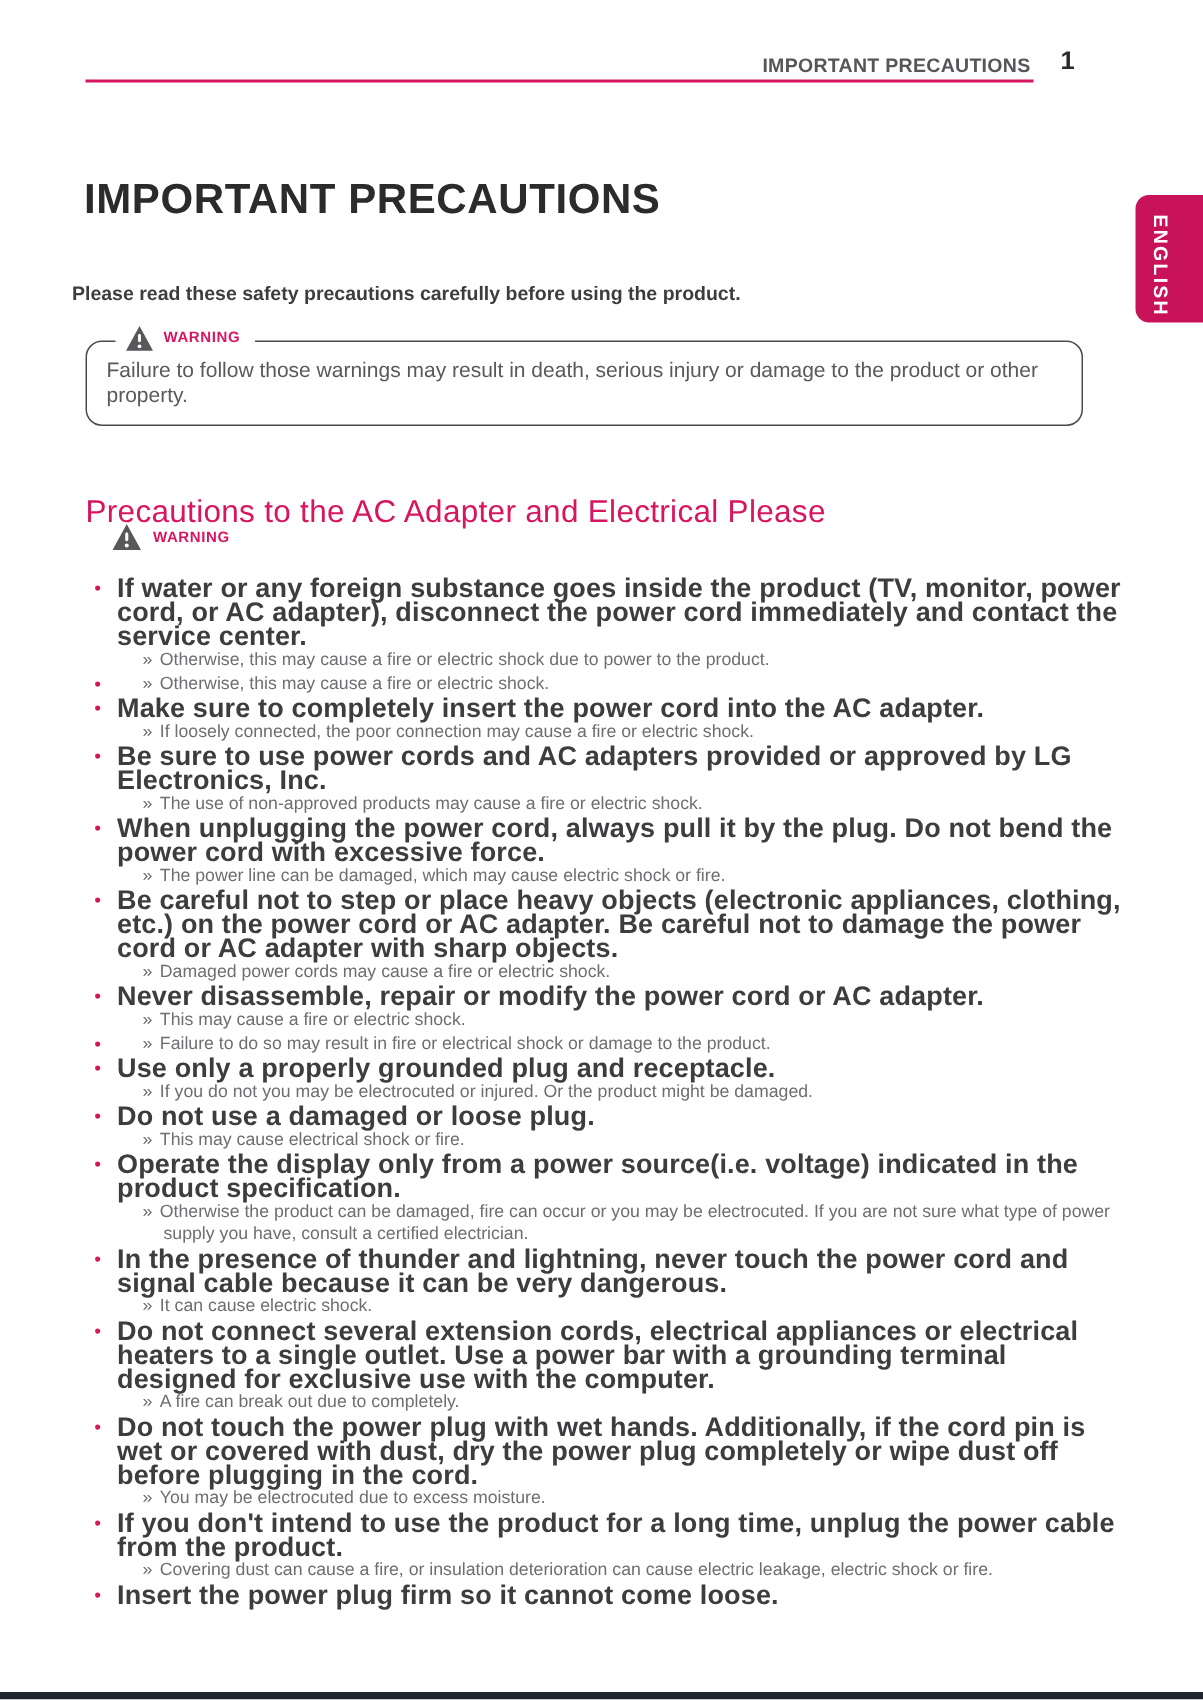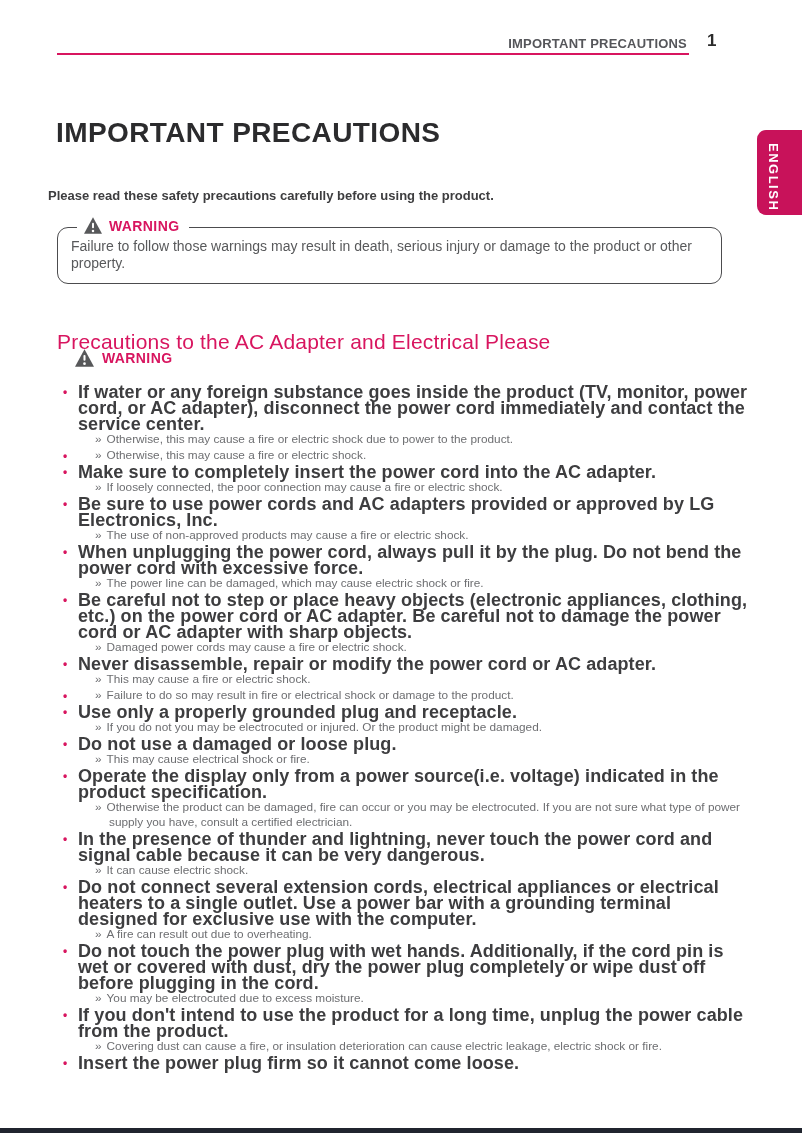--- a/index.html
+++ b/index.html
@@ -57,21 +57,21 @@
   
   .warning-box{
     position:absolute;top:227px;left:57px;width:665px;height:57px;
     border:1.5px solid var(--box-border);border-radius:11px;
   }
   .box-legend{
     position:absolute;top:-11px;left:19px;background:#fff;
     padding:0 10px 0 7px;display:flex;align-items:center;gap:7px;
   }
   .warning-label{
-    font-size:14px;font-weight:bold;color:var(--accent);letter-spacing:.4px;
+    font-size:10px;font-weight:bold;color:var(--accent);letter-spacing:.4px;
   }
   .warning-box-text{
     margin:0;padding:10px 13px 0 13px;
     font-size:14px;color:#58595b;line-height:17px;
   }
   .warn-tri{fill:var(--warning-icon);}
   .warn-mark{fill:#fff;}
   
   .section-heading{
     position:absolute;top:313px;left:57px;width:700px;
@@ -203,21 +203,21 @@
         <p class="item-sub"><span class="sub-marker">»</span><span>Otherwise the product can be damaged, fire can occur or you may be electrocuted. If you are not sure what type of power supply you have, consult a certified electrician.</span></p>
       </li>
       <li>
         <span class="bullet">•</span>
         <p class="item-main">In the presence of thunder and lightning, never touch the power cord and signal cable because it can be very dangerous.</p>
         <p class="item-sub"><span class="sub-marker">»</span><span>It can cause electric shock.</span></p>
       </li>
       <li>
         <span class="bullet">•</span>
         <p class="item-main">Do not connect several extension cords, electrical appliances or electrical heaters to a single outlet. Use a power bar with a grounding terminal designed for exclusive use with the computer.</p>
-        <p class="item-sub"><span class="sub-marker">»</span><span>A fire can result out due to overheating.</span></p>
+        <p class="item-sub"><span class="sub-marker">»</span><span>A fire can break out due to completely.</span></p>
       </li>
       <li>
         <span class="bullet">•</span>
         <p class="item-main">Do not touch the power plug with wet hands. Additionally, if the cord pin is wet or covered with dust, dry the power plug completely or wipe dust off before plugging in the cord.</p>
         <p class="item-sub"><span class="sub-marker">»</span><span>You may be electrocuted due to excess moisture.</span></p>
       </li>
       <li>
         <span class="bullet">•</span>
         <p class="item-main">If you don't intend to use the product for a long time, unplug the power cable from the product.</p>
         <p class="item-sub"><span class="sub-marker">»</span><span>Covering dust can cause a fire, or insulation deterioration can cause electric leakage, electric shock or fire.</span></p>

